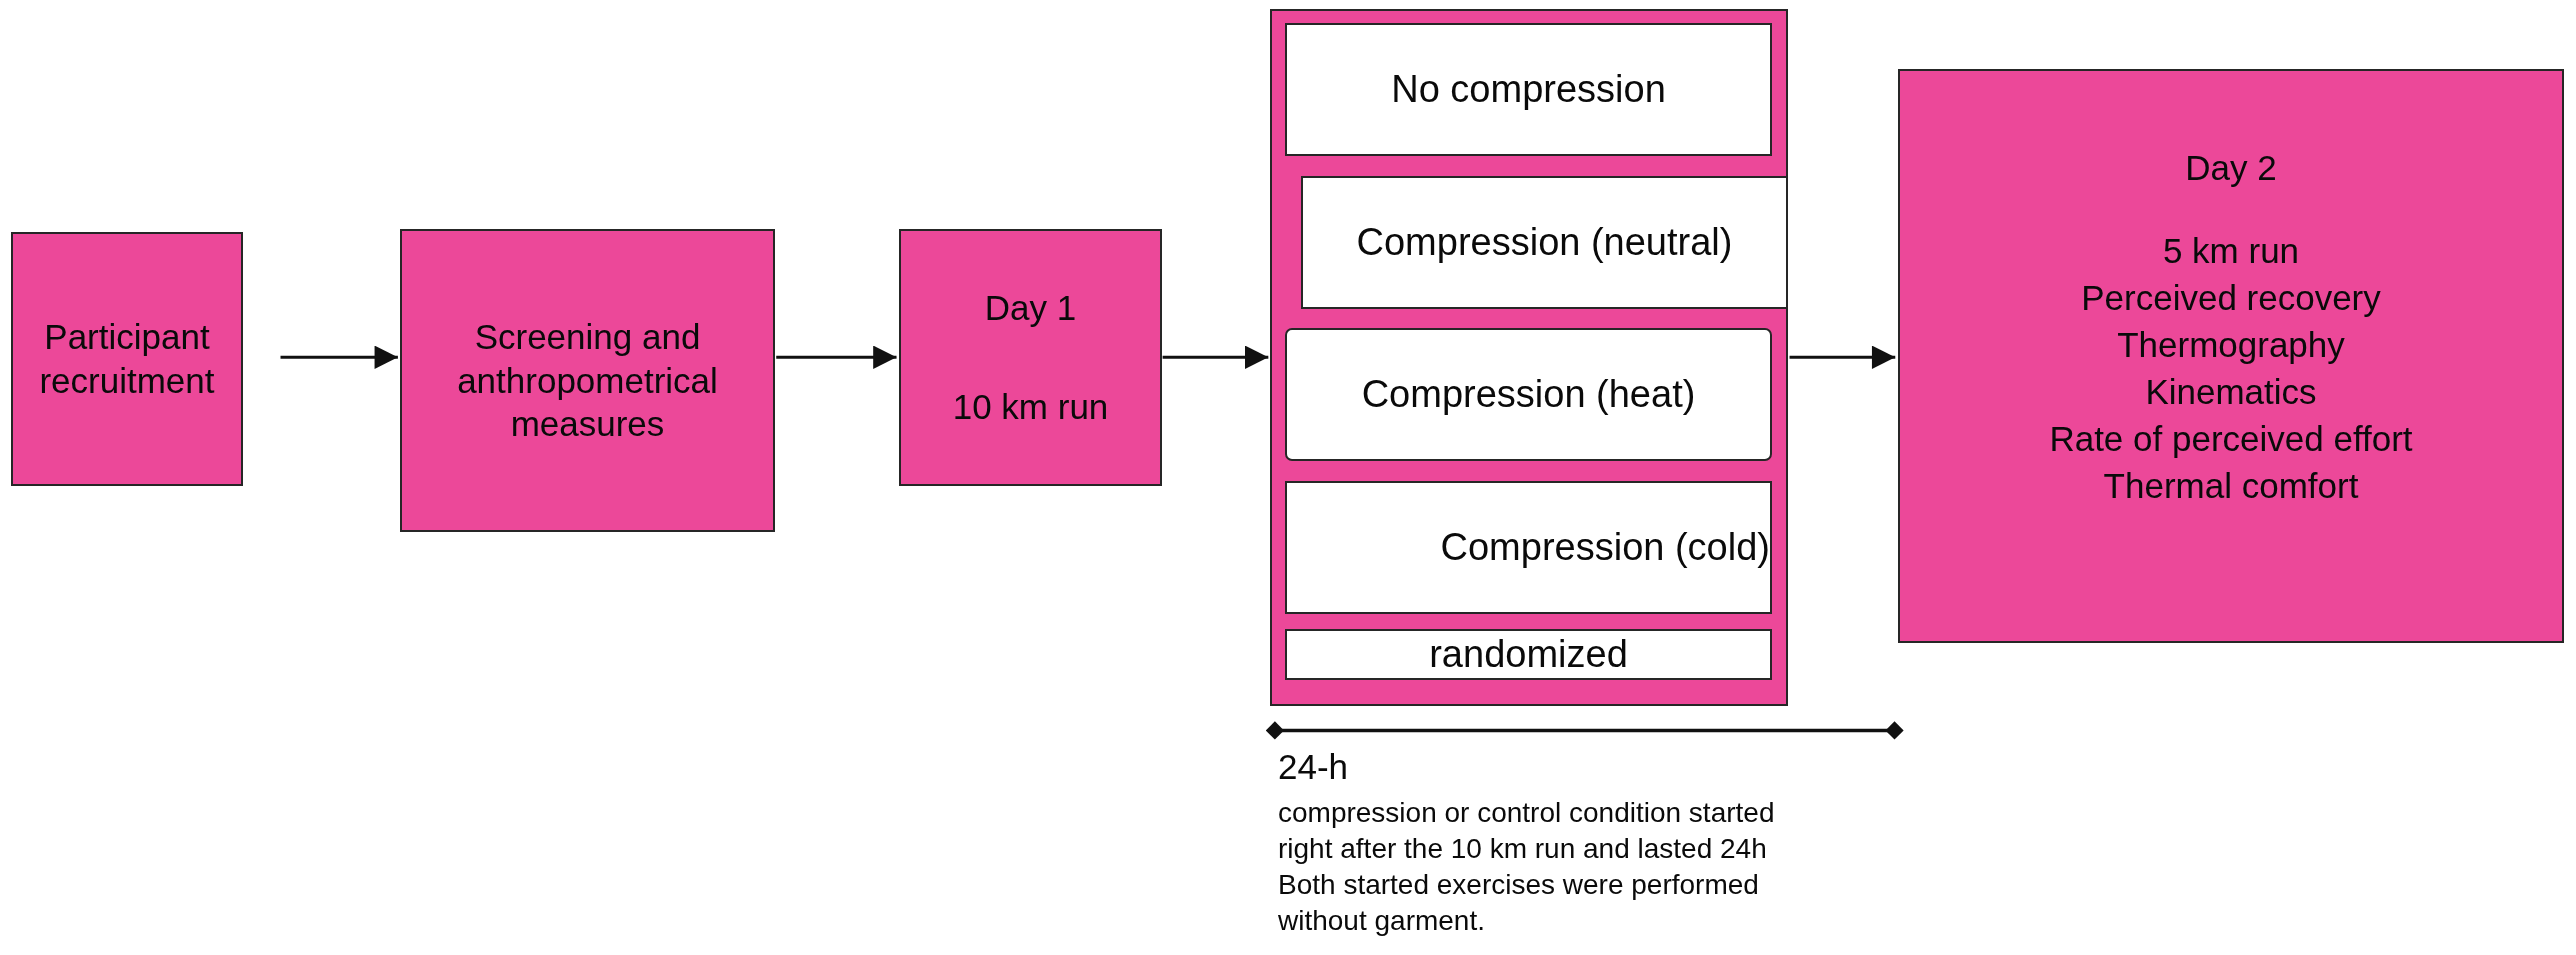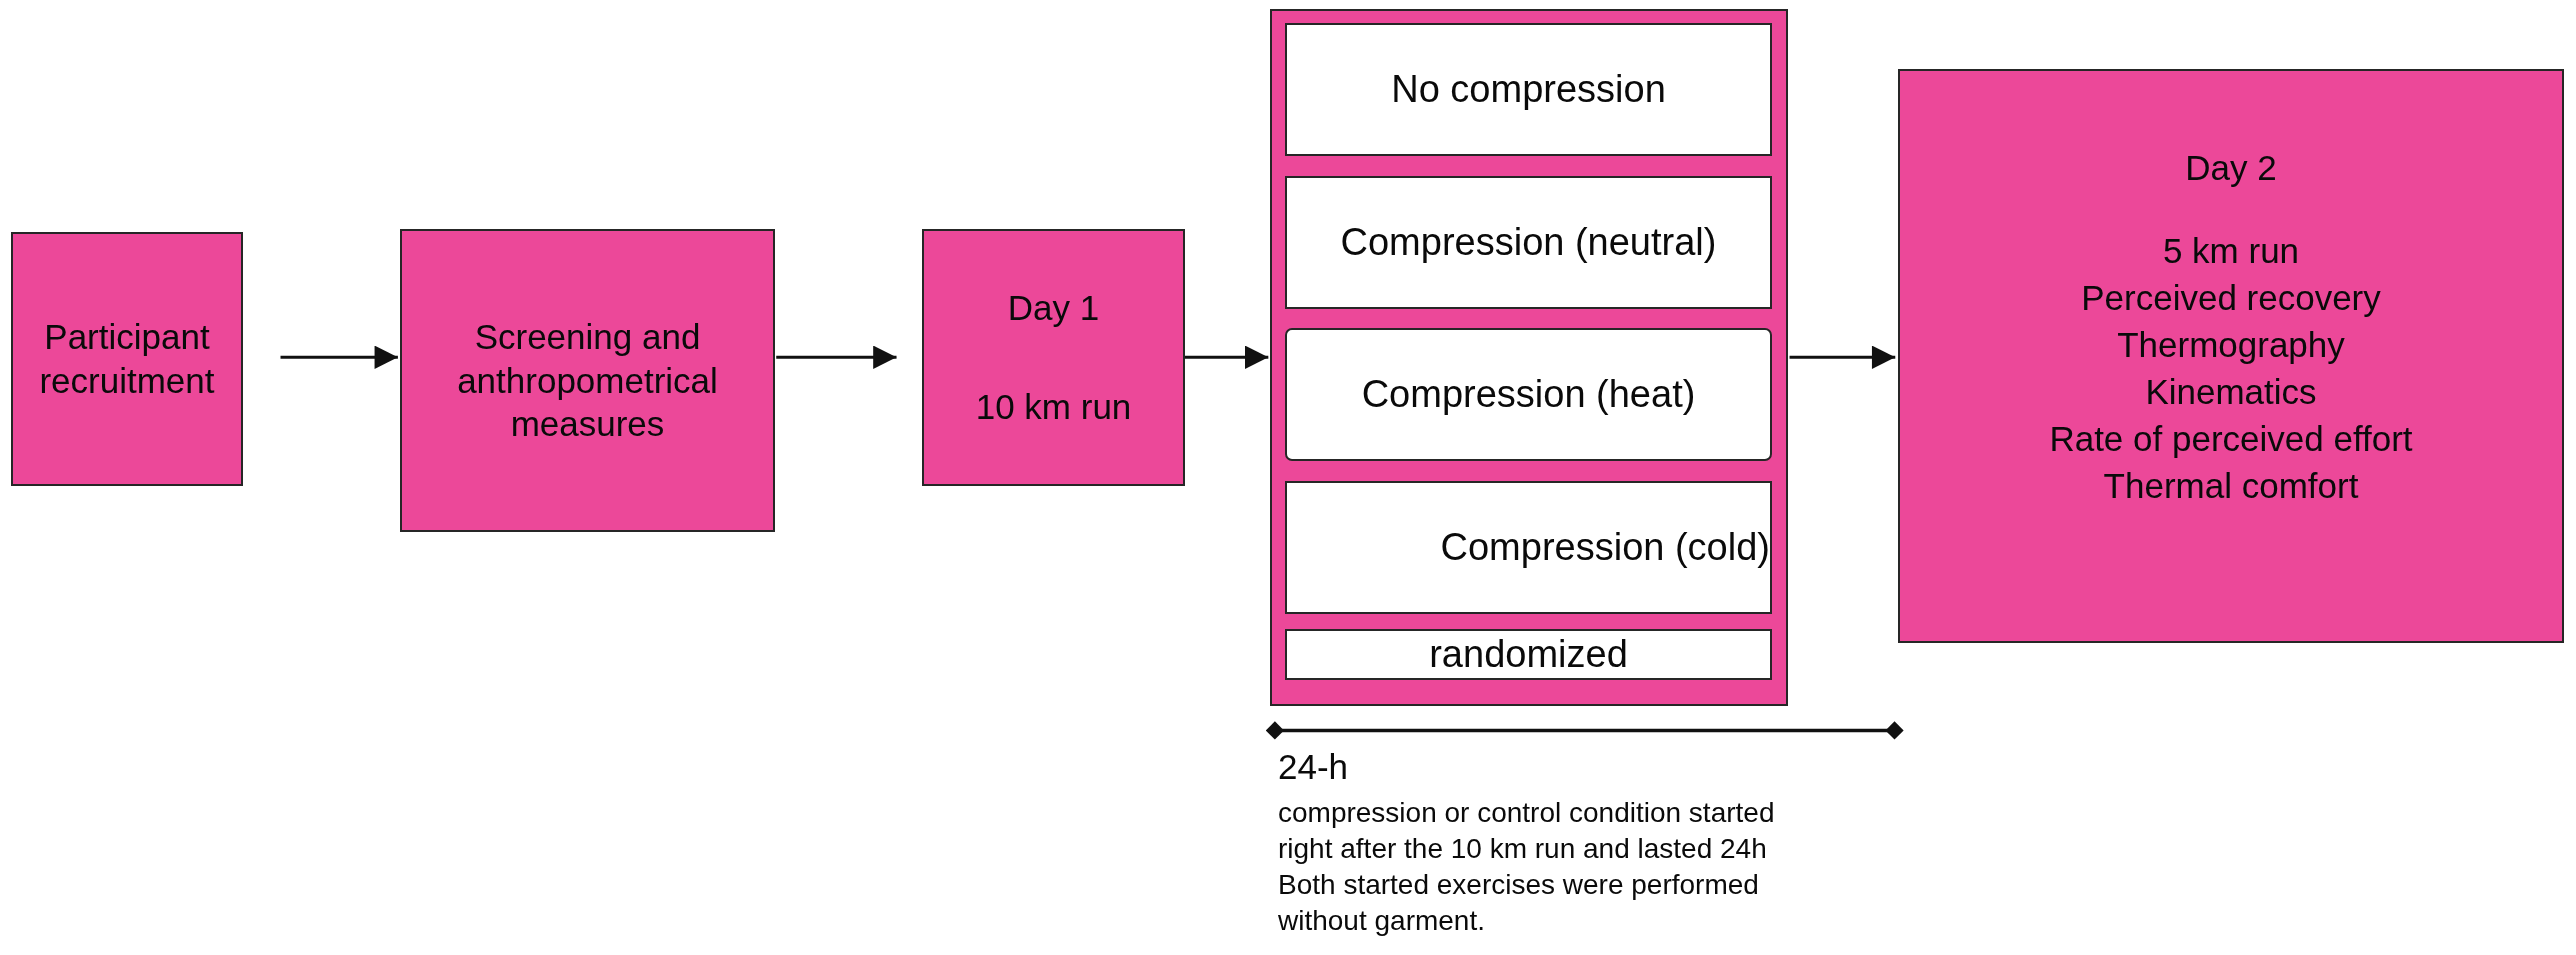--- a/index.html
+++ b/index.html
@@ -26,39 +26,39 @@
     text-align: center;
   }
   .box-label {
     font-size: 35px;
     line-height: 1.25;
     color: #0a0a0a;
   }
   
   .b-recruit  { left: 11px;   top: 232px; width: 232px; height: 254px; }
   .b-screen   { left: 400px;  top: 229px; width: 375px; height: 303px; padding: 0 17.5px; }
-  .b-day1     { left: 922px; top: 229px; width: 263px; height: 257px; }
+  .b-day1     { left: 899px; top: 229px; width: 263px; height: 257px; }
   .stack      { display: flex; flex-direction: column; gap: 55px; }
   
   .b-conditions { left: 1270px; top: 8.8px; width: 518px; height: 697px; display: block; }
   .cond-box {
     position: absolute;
     box-sizing: border-box;
     left: 13px;
     width: 487px;
     border: 2.2px solid #262626;
     background: #ffffff;
     display: flex;
     align-items: center;
     justify-content: center;
     text-align: center;
   }
   .cond-label { font-size: 38px; color: #0a0a0a; }
   .c0 { top: 12.4px;  height: 133px; }
-  .c1 { top: 165px; height: 133px; }
+  .c1 { top: 165px; height: 133px; margin-left: 16px; }
   .c2 { top: 317px; height: 133px; border-radius: 7px; }
   .c3 { top: 470px; height: 133px; justify-content: flex-end; }
   .c4 { top: 618px; height: 51px;  }
   
   .b-day2 {
     left: 1898px; top: 69px; width: 666px; height: 574px;
     display: block;
     padding-top: 73px;
     text-align: center;
   }

